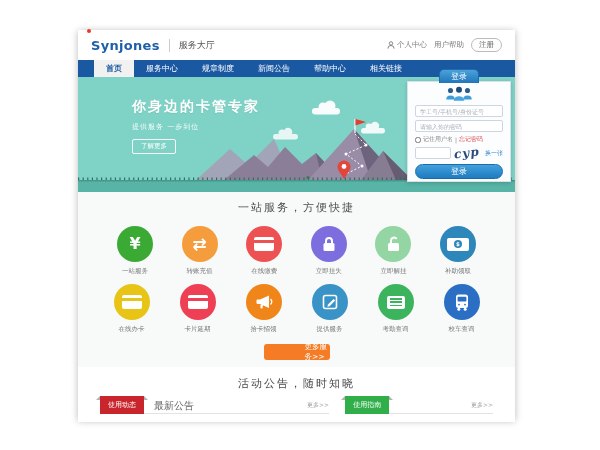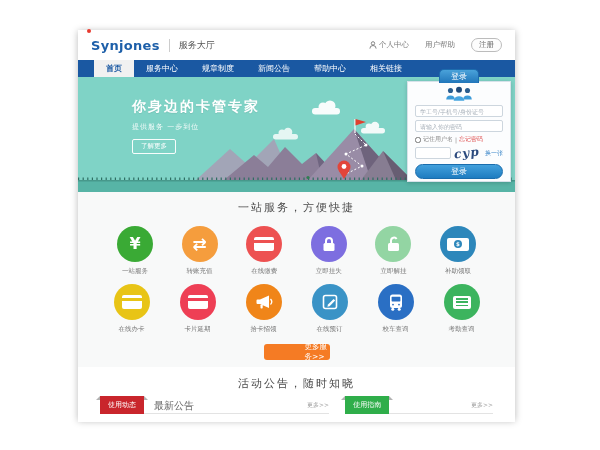--- a/index.html
+++ b/index.html
@@ -12,21 +12,21 @@
   .page {
     position:absolute; left:78px; top:30px; width:437px; height:390px;
     background:#fff; box-shadow:0 1px 7px rgba(0,0,0,.28);
   }
 
   
   .hdr { height:28px; display:flex; align-items:center; padding:15px 13px; background:#fff; }
   .logo { font-size:13px; font-weight:bold; letter-spacing:.3px; position:relative; line-height:1; }
   .logo-dot { position:absolute; left:9px; top:-1px; width:4px; height:4px; border-radius:50%; }
   .site-name { font-size:9px; color:#555; margin-left:9px; padding-left:9px; border-left:1px solid #ccc; }
-  .hdr-right { margin-left:auto; display:flex; align-items:center; gap:16px; }
+  .hdr-right { margin-left:auto; display:flex; align-items:center; gap:7px; }
   .hdr-link { font-size:7.5px; color:#777; display:flex; align-items:center; gap:2px; }
   .reg-btn { font-size:7.5px; color:#666; border:1px solid #bcbcbc; border-radius:7px; padding:1px 7px; background:#fdfdfd; }
 
   
   .nav { height:17px; display:flex; align-items:stretch; padding-left:16px; position:relative; z-index:2; }
   .nav-item { color:#fff; font-size:8px; display:flex; align-items:center; padding:0 12px; }
   .nav-item.active { background:#f1f1f1; color:#1a58a2; font-weight:bold; }
 
   
   .hero { height:115px; position:relative; overflow:hidden; }
@@ -309,44 +309,44 @@
         </div>
         <div class="svc-label">拾卡招领</div>
       </div>
       <div class="svc">
         <div class="circle" style="--c: #3a93c6;">
           <svg width="20" height="20" viewBox="0 0 20 20">
             <rect x="3.5" y="3.5" width="13" height="13" rx="2" fill="none" stroke="#fff" stroke-width="1.6"></rect>
             <path d="M8 12.6 l5.6-5.6 1.6 1.6 -5.6 5.6 -2.2 .6 z" fill="#fff"></path>
           </svg>
         </div>
-        <div class="svc-label">在线预订</div>
+        <div class="svc-label">提供服务</div>
+      </div>
+      <div class="svc">
+        <div class="circle" style="--c: #3cb45e;">
+          <span class="list-ic">
+              <i></i>
+              <i></i>
+              <i></i>
+            </span>
+        </div>
+        <div class="svc-label">考勤查询</div>
       </div>
       <div class="svc">
         <div class="circle" style="--c: #2a6fc4;">
           <svg width="20" height="20" viewBox="0 0 20 20">
             <rect x="4" y="2.5" width="12" height="13.5" rx="2.5" fill="#fff"></rect>
             <rect x="5.6" y="4.8" width="8.8" height="4.6" rx="0.6" fill="var(--c)"></rect>
             <circle cx="7" cy="12.6" r="0.9" fill="var(--c)"></circle>
             <circle cx="13" cy="12.6" r="0.9" fill="var(--c)"></circle>
             <circle cx="6.8" cy="17.3" r="1.5" fill="#fff"></circle>
             <circle cx="13.2" cy="17.3" r="1.5" fill="#fff"></circle>
           </svg>
         </div>
         <div class="svc-label">校车查询</div>
-      </div>
-      <div class="svc">
-        <div class="circle" style="--c: #3cb45e;">
-          <span class="list-ic">
-              <i></i>
-              <i></i>
-              <i></i>
-            </span>
-        </div>
-        <div class="svc-label">考勤查询</div>
       </div>
     </div>
 
     <div class="more-btn" style="background: rgb(245, 123, 36);">更多服务&gt;&gt;</div>
   </div>
 
   <div class="announce">
     <div class="sec-title">活动公告，随时知晓</div>
     <div class="columns">
       <div class="col left">

